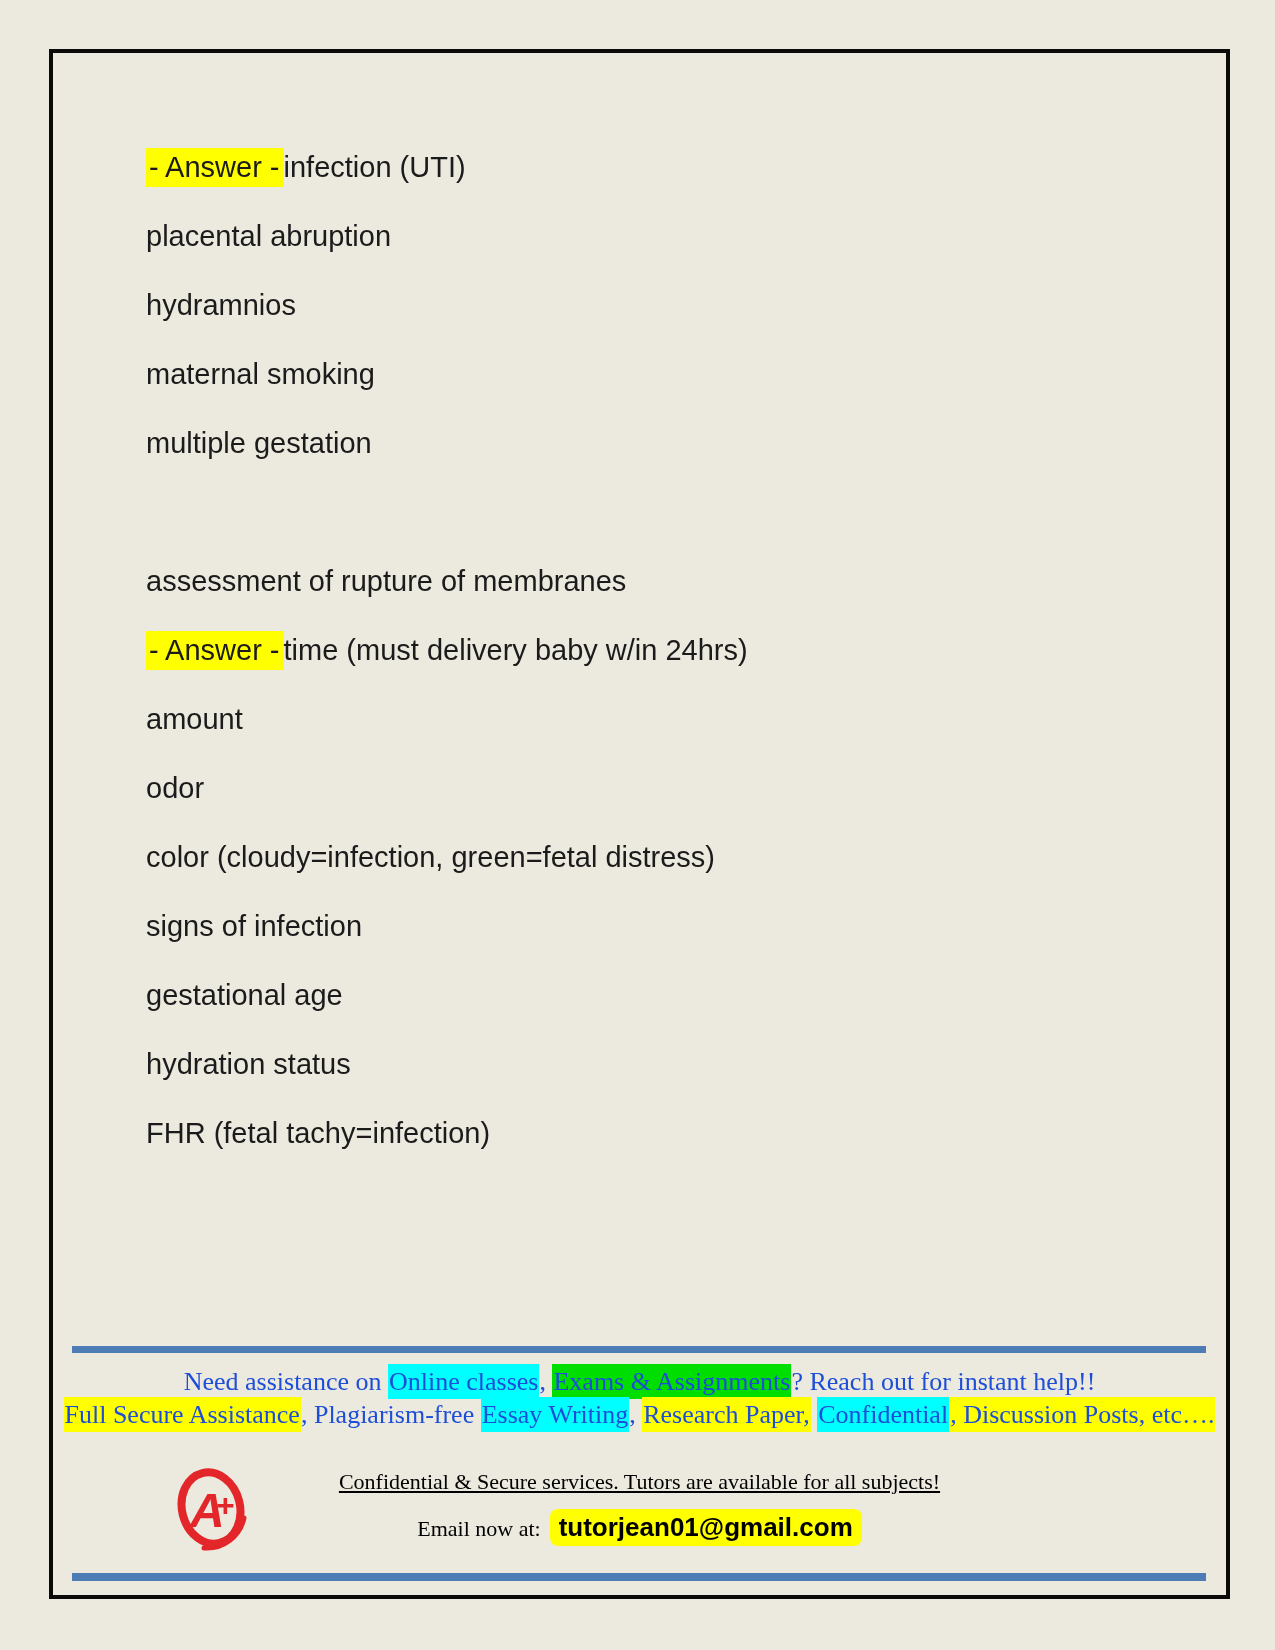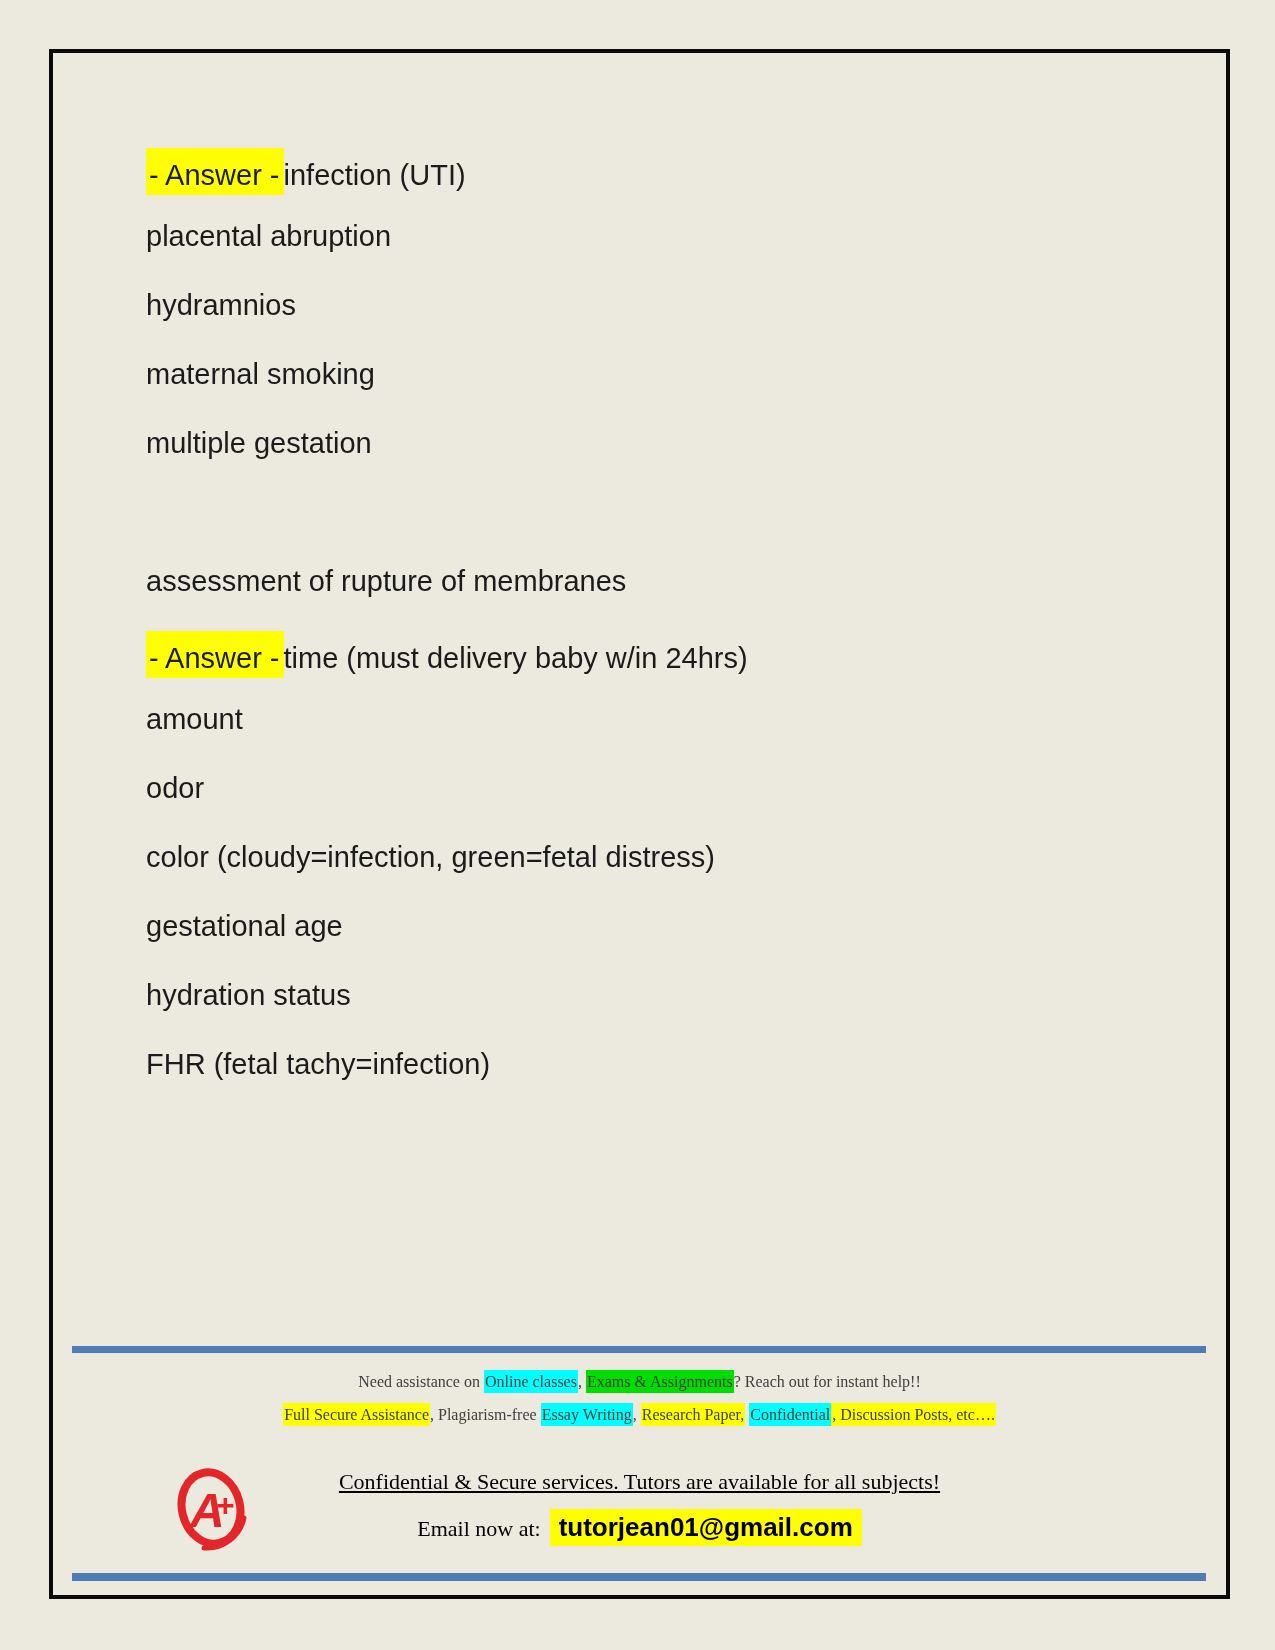--- a/index.html
+++ b/index.html
@@ -37,43 +37,43 @@
   .doc-line{
     height:69px;
     font-size:29px;
     line-height:39px;
     white-space:nowrap;
     color:var(--ink);
   }
   .doc-line .hl{
     display:inline-block;
     line-height:39px;
-    padding:8px 4px 0 3px;
+    padding:0 4px 0 3px;
   }
   .hl-yellow{background:var(--yellow);}
   .hl-cyan{background:var(--cyan);}
   .hl-green{background:var(--green);}
   
   .rule{
     position:absolute;
     left:19px;
     width:1134px;
     background:var(--rule);
   }
   .rule-top{top:1293px;height:7px;}
   .rule-bottom{top:1520px;height:8px;}
   
   .promo-ad{
     position:absolute;
     left:0; top:1312px;
     width:100%;
     text-align:center;
     font-family:"Liberation Serif", serif;
-    font-size:16px;
-    color:#404040;
+    font-size:26px;
+    color:#1d4ed8;
   }
   .promo-line{
     line-height:33px;
     white-space:nowrap;
   }
   .promo-line .hl{
     padding:3px 1px;
   }
   
   .logo{
@@ -109,39 +109,41 @@
   .email-value{
     display:inline-block;
     margin-left:9px;
     background:var(--yellow);
     font-family:"Liberation Sans", sans-serif;
     font-weight:700;
     font-size:26px;
     line-height:31px;
     padding:3px 9px;
     color:#000;
+    border-radius:8px;
   }
 </style>
 </head>
 <body>
 
 <div class="page">
 
   <div class="doc-content">
       <div class="doc-line"><span class="hl hl-yellow">- Answer -</span><span>infection (UTI)</span></div>
       <div class="doc-line"><span>placental abruption</span></div>
       <div class="doc-line"><span>hydramnios</span></div>
       <div class="doc-line"><span>maternal smoking</span></div>
       <div class="doc-line"><span>multiple gestation</span></div>
       <div class="doc-line"></div>
       <div class="doc-line"><span>assessment of rupture of membranes</span></div>
       <div class="doc-line"><span class="hl hl-yellow">- Answer -</span><span>time (must delivery baby w/in 24hrs)</span></div>
       <div class="doc-line"><span>amount</span></div>
       <div class="doc-line"><span>odor</span></div>
       <div class="doc-line"><span>color (cloudy=infection, green=fetal distress)</span></div>
+      <div class="doc-line"><span>signs of infection</span></div>
       <div class="doc-line"><span>gestational age</span></div>
       <div class="doc-line"><span>hydration status</span></div>
       <div class="doc-line"><span>FHR (fetal tachy=infection)</span></div>
     </div>
 
   <div class="rule rule-top"></div>
 
   <div class="promo-ad">
     <div class="promo-line"><span>Need assistance on </span><span class="hl hl-cyan">Online classes</span><span>, </span><span class="hl hl-green">Exams &amp; Assignments</span><span>? Reach out for instant help!!</span></div>
     <div class="promo-line"><span class="hl hl-yellow">Full Secure Assistance</span><span>, Plagiarism-free </span><span class="hl hl-cyan">Essay Writing</span><span>, </span><span class="hl hl-yellow">Research Paper,</span><span> </span><span class="hl hl-cyan">Confidential</span><span class="hl hl-yellow">, Discussion Posts, etc….</span></div>

